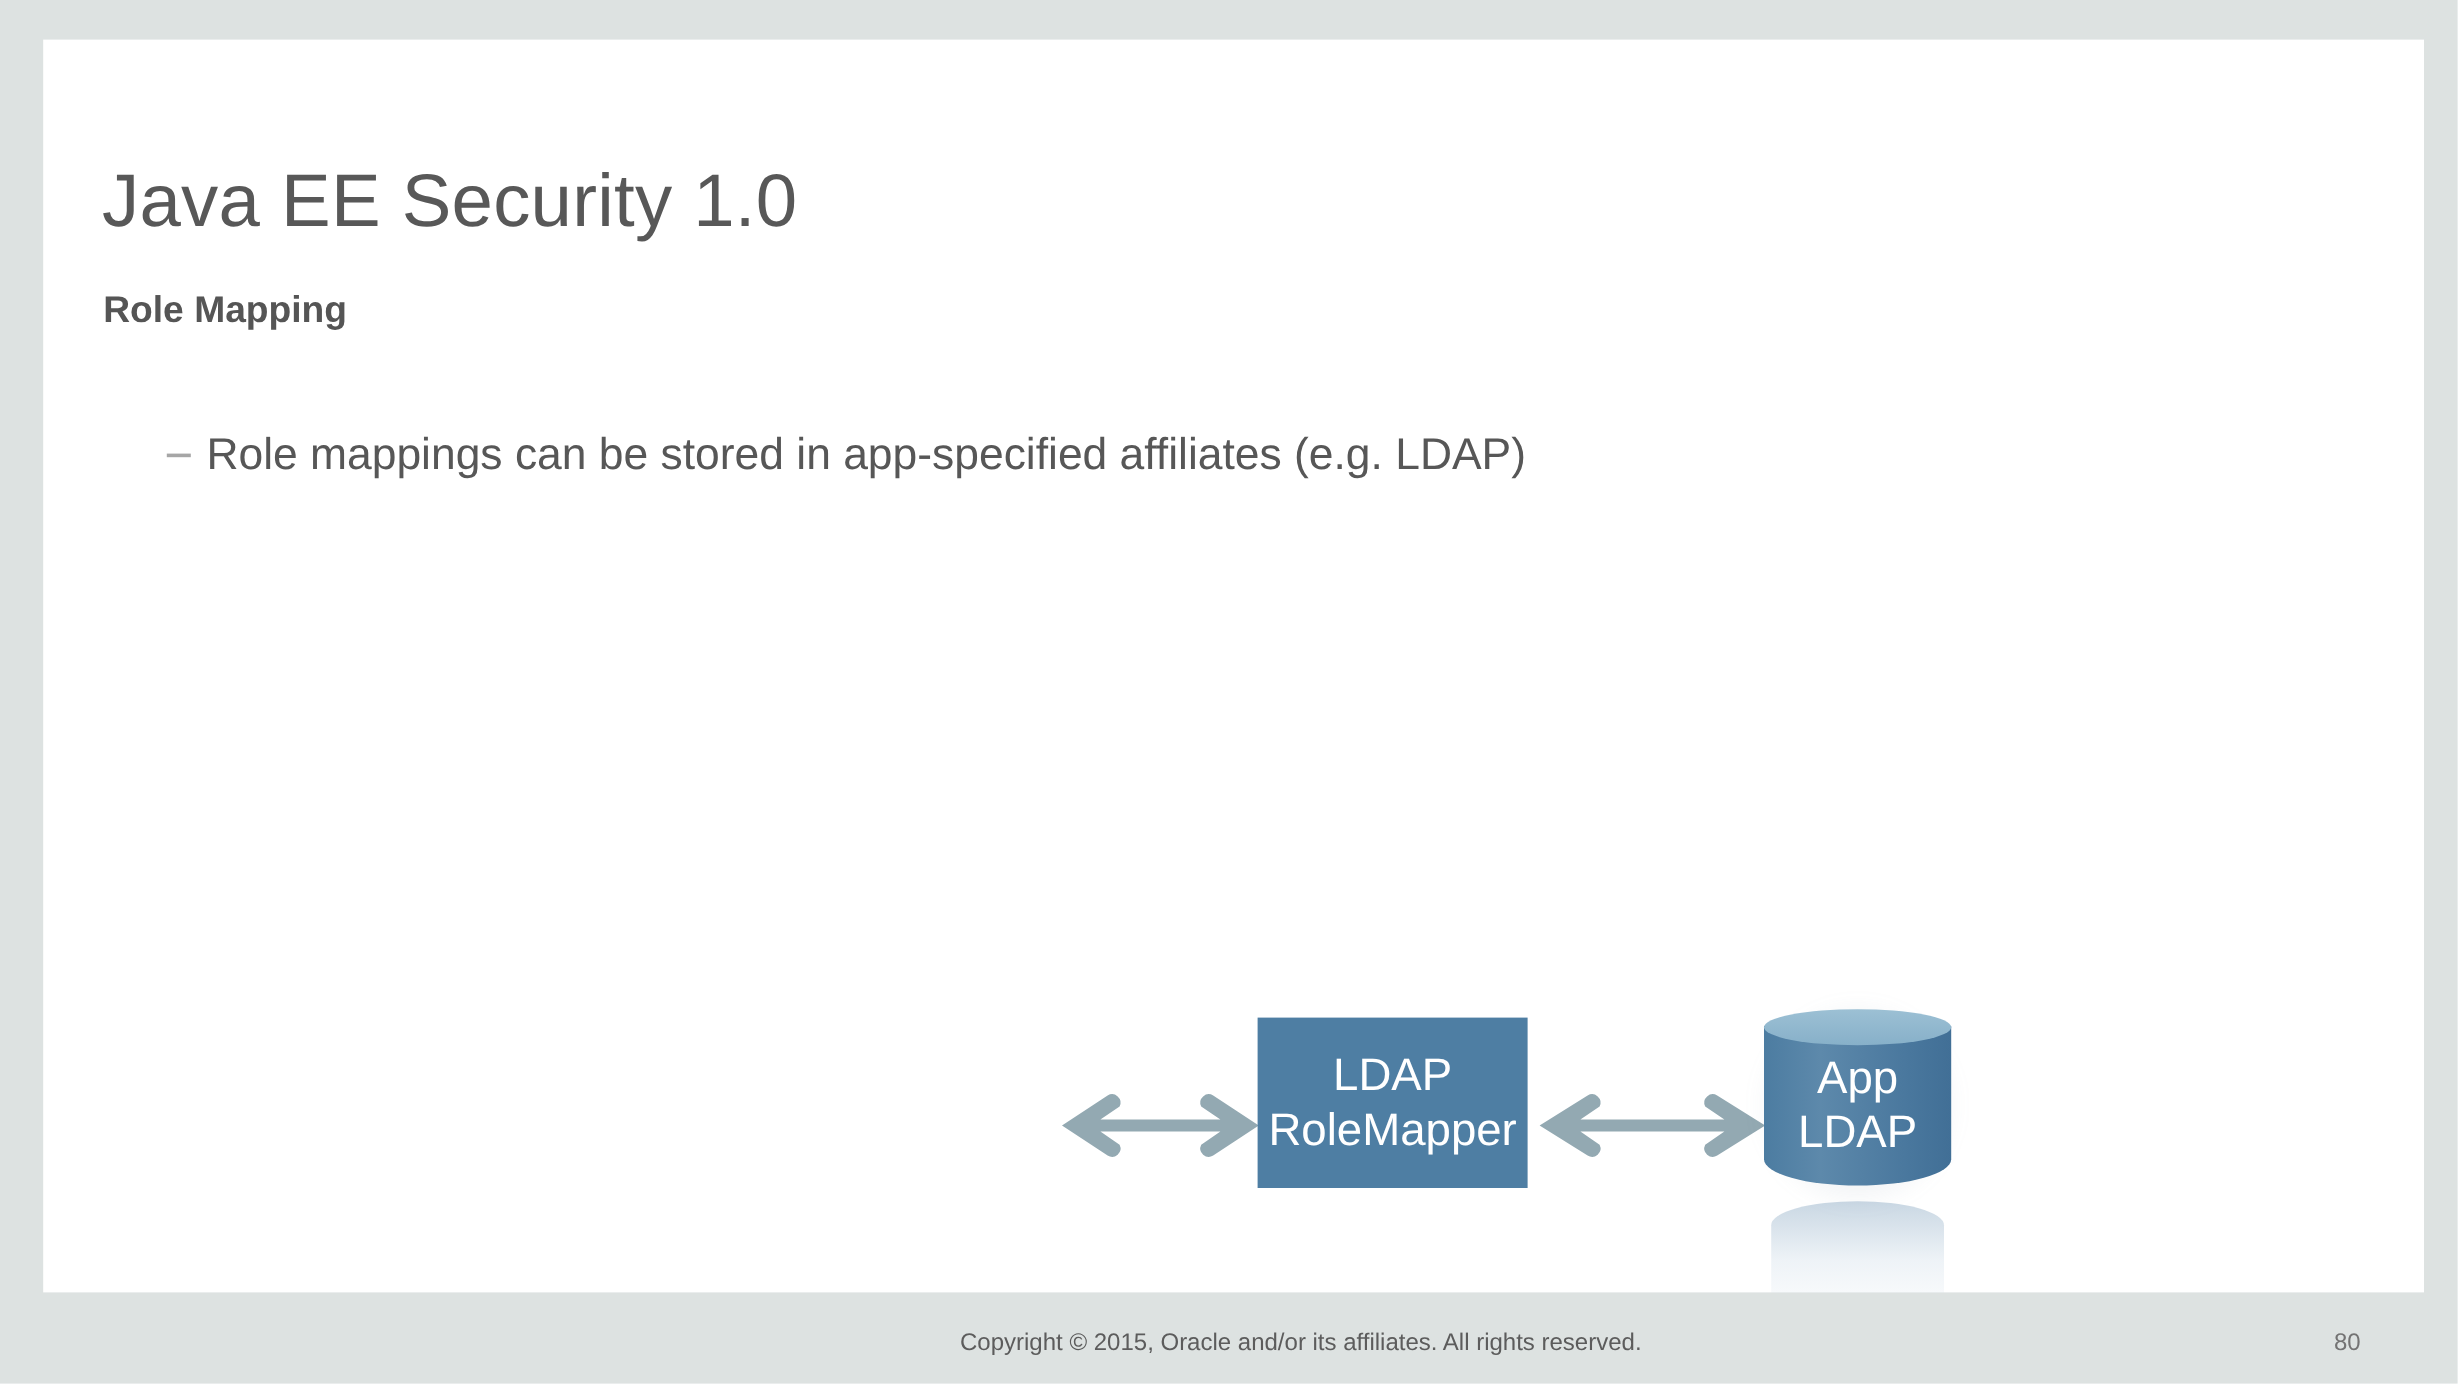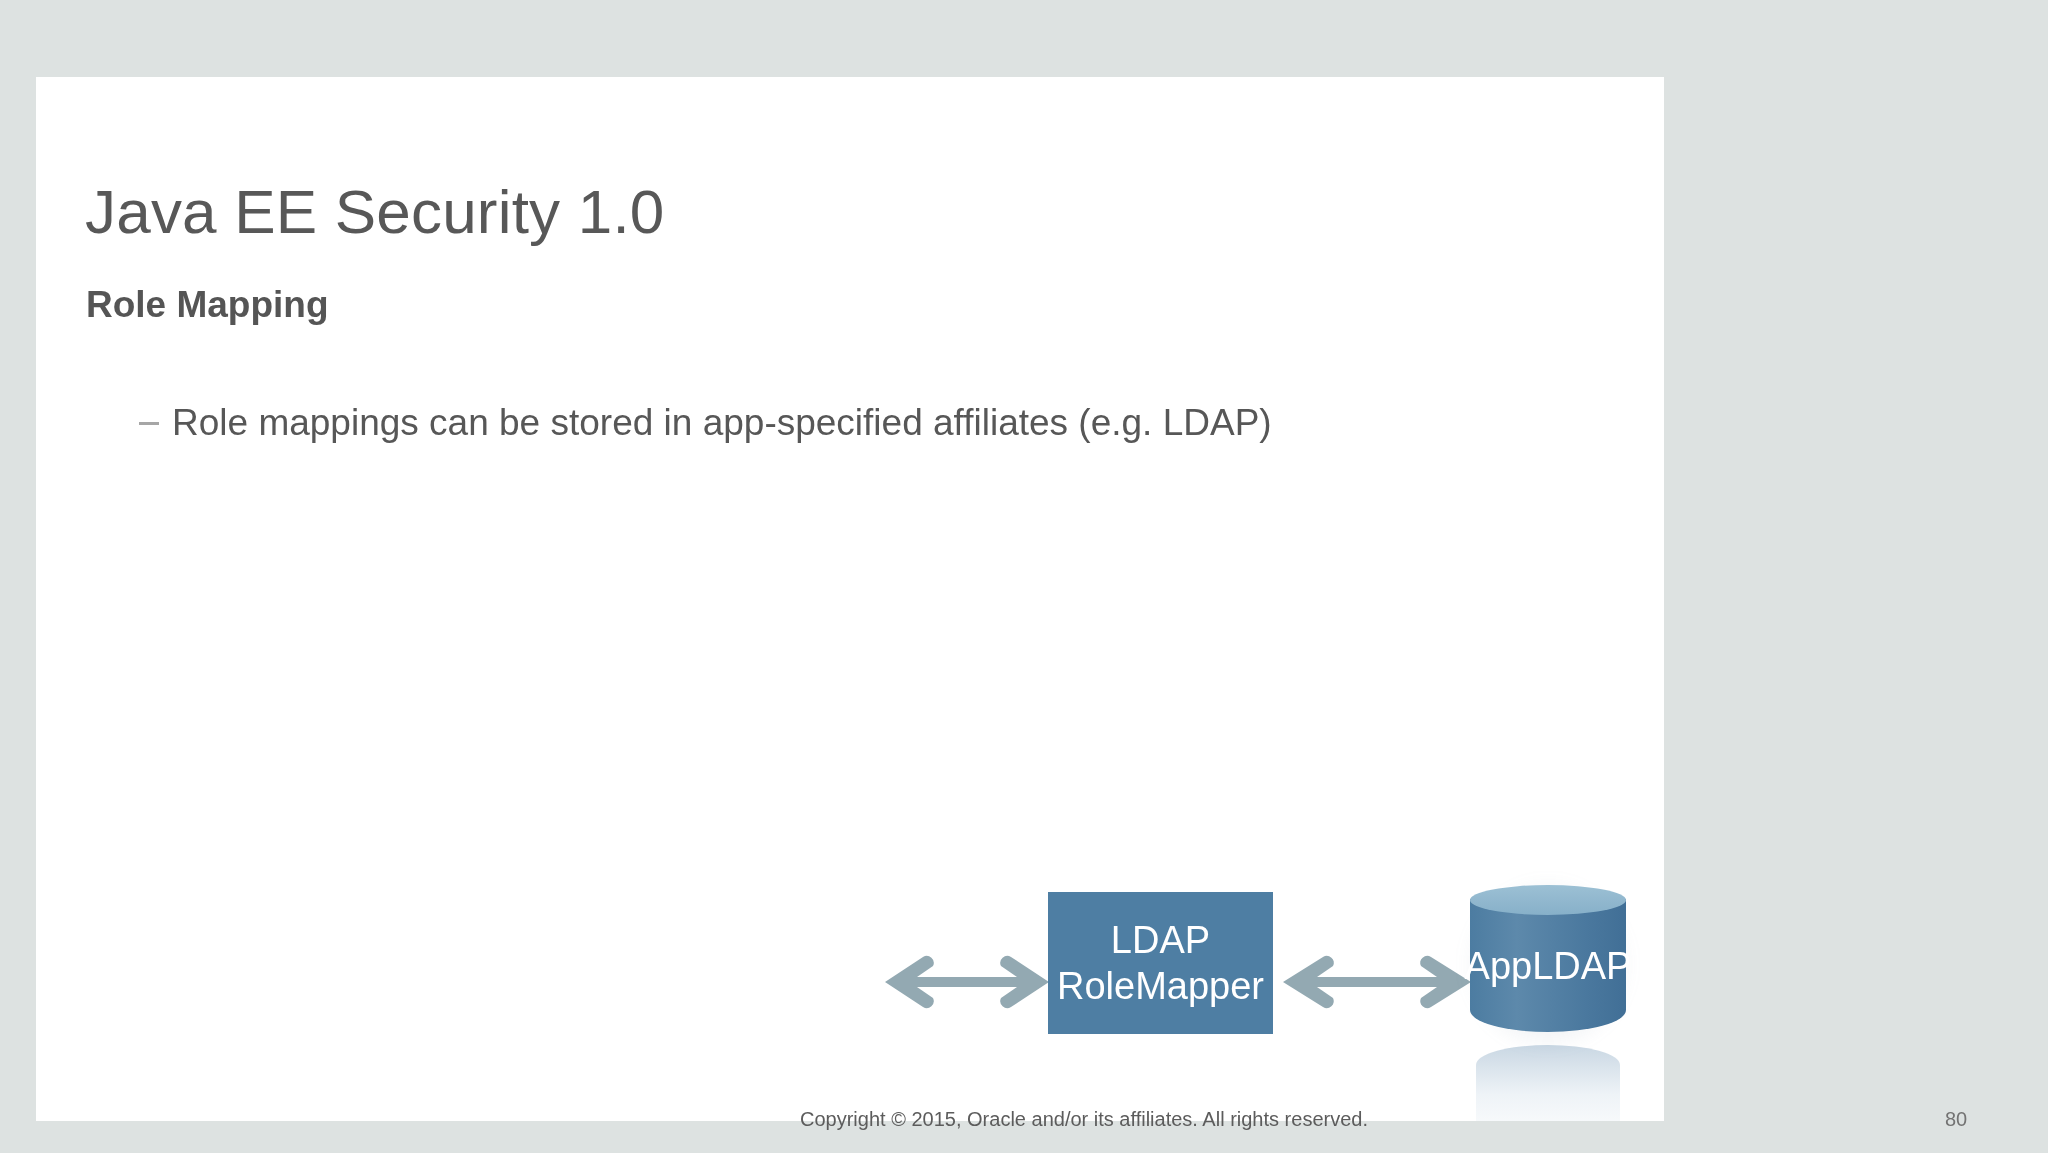--- a/index.html
+++ b/index.html
@@ -13,43 +13,42 @@
     font-family: "Liberation Sans", sans-serif;
     overflow: hidden;
     position: relative;
   }
 
   
   #slide {
     position: absolute;
     left: 36px;
     top: 33px;
-    width: 1628px;
+    width: 1984px;
     height: 1044px;
     background: #ffffff;
     overflow: hidden;
-    margin-top: 44px;
   }
 
   
   #title {
     position: absolute;
     left: 49px;
     top: 99px;
     font-size: 62px;
     font-weight: 300;
     color: #585858;
     letter-spacing: 0.2px;
     white-space: nowrap;
   }
   #subtitle {
     position: absolute;
     left: 50px;
     top: 207px;
-    font-size: 37px;
+    font-size: 31px;
     font-weight: bold;
     color: #555555;
     white-space: nowrap;
   }
 
   
   #bullets {
     position: absolute;
     left: 46px;
     top: 318px;
@@ -163,20 +162,21 @@
     border-radius: 50%;
     background: linear-gradient(to bottom, #9cc0d4 0%, #87b0c9 100%);
   }
   #cyl-label {
     position: absolute;
     left: 0;
     top: 22px;
     width: 156px;
     height: 118px;
     display: flex;
+    flex-direction: column;
     align-items: center;
     justify-content: center;
     color: #ffffff;
     font-size: 38px;
     font-weight: 400;
     line-height: 1.18;
     text-align: center;
   }
   #cyl-reflection {
     position: absolute;

